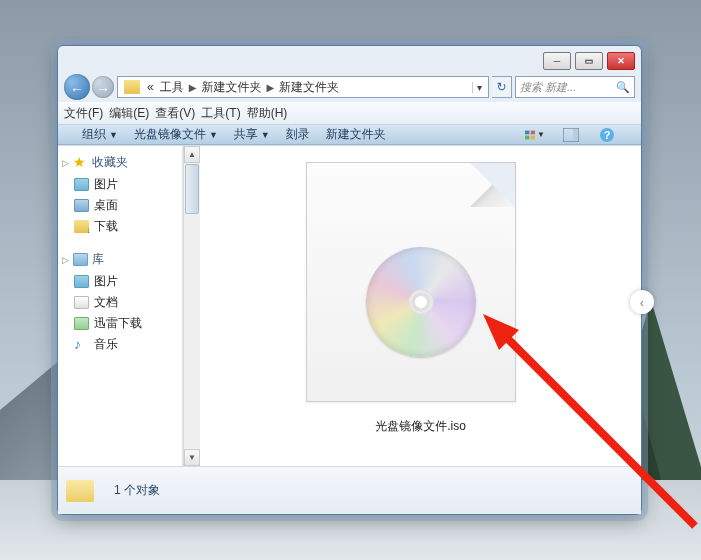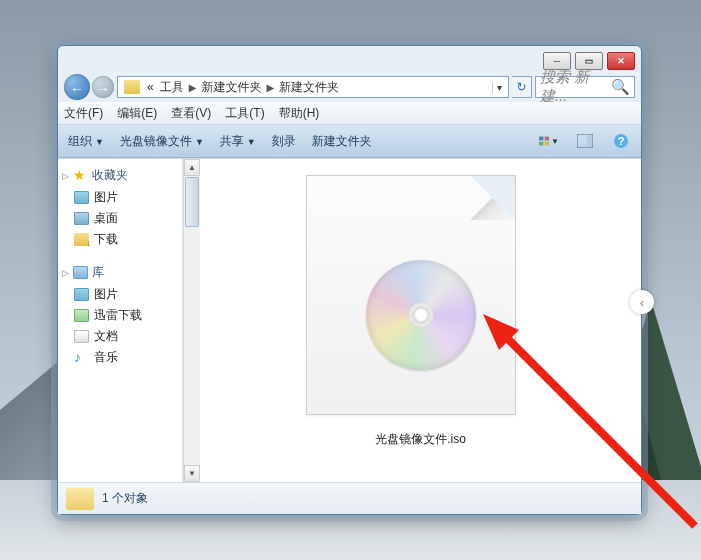--- a/index.html
+++ b/index.html
@@ -20,26 +20,26 @@
 .addrbar { height: 30px; display: flex; align-items: center; padding: 2px 6px; gap: 3px; }
 .navbtns { display: flex; align-items: center; }
 .navcircle { width: 26px; height: 26px; border-radius: 50%; background: radial-gradient(circle at 30% 30%, #8bbbe8, #3877b5); box-shadow: inset 0 0 2px rgba(0,0,0,0.4); display: flex; align-items: center; justify-content: center; color: #fff; font-size: 14px; }
 .navcircle.fwd { width: 22px; height: 22px; background: radial-gradient(circle at 30% 30%, #cdd9e3, #9aaabb); margin-left: 2px; }
 .addrbox { flex: 1; height: 22px; background: #fff; border: 1px solid #8ba3be; display: flex; align-items: center; font-size: 12px; padding: 0 2px; }
 .addrbox .foldericon { width: 16px; height: 14px; background: linear-gradient(#f8e08c, #e6c24f); border-radius: 1px; margin: 0 4px; }
 .crumb { padding: 0 3px; color: #333; }
 .crumbsep { color: #555; padding: 0 2px; font-size: 10px; }
 .addr-drop { width: 14px; text-align: center; color: #444; font-size: 10px; border-left: 1px solid #ccc; }
 .refresh { width: 20px; height: 22px; border: 1px solid #8ba3be; border-left: none; background: #eef3f8; display: flex; align-items: center; justify-content: center; color: #2a6db3; font-size: 12px; }
-.searchbox { width: 100px; height: 22px; background: #fff; border: 1px solid #8ba3be; display: flex; align-items: center; padding: 0 4px; font-size: 15px; color: #888; font-style: italic; }
+.searchbox { width: 120px; height: 22px; background: #fff; border: 1px solid #8ba3be; display: flex; align-items: center; padding: 0 4px; font-size: 11px; color: #888; font-style: italic; }
 .searchbox .mag { margin-left: auto; font-style: normal; color: #3877b5; }
 
-.menubar { height: 22px; background: linear-gradient(#f9fbfd, #e8eef5); display: flex; align-items: center; padding: 0 6px; font-size: 12px; gap: 14px; color: #333; }
-
-.toolbar { height: 34px; background: linear-gradient(#d7e6f3, #b6cee3); border-top: 1px solid #c4d6e6; border-bottom: 1px solid #9bb5cd; display: flex; align-items: center; padding: 0 10px; font-size: 12px; color: #1a3a5a; gap: 16px; }
+.menubar { height: 22px; background: linear-gradient(#f9fbfd, #e8eef5); display: flex; align-items: center; padding: 0 6px; font-size: 12px; gap: 6px; color: #333; }
+
+.toolbar { height: 21px; background: linear-gradient(#d7e6f3, #b6cee3); border-top: 1px solid #c4d6e6; border-bottom: 1px solid #9bb5cd; display: flex; align-items: center; padding: 0 24px; font-size: 12px; color: #1a3a5a; gap: 16px; }
 .toolbar .dropind { font-size: 9px; margin-left: 3px; }
 .toolbar .spacer { flex: 1; }
 .toolbar .iconbtn { width: 20px; height: 20px; display: flex; align-items: center; justify-content: center; }
 
 .body { flex: 1; display: flex; background: #fff; border-top: 1px solid #d3dce5; }
 .sidebar { width: 125px; border-right: 1px solid #e0e5ea; padding: 6px 2px; font-size: 12px; overflow: hidden; }
 .sgroup { margin-bottom: 14px; }
 .sgrouptitle { display: flex; align-items: center; gap: 4px; color: #36537a; margin: 2px 0 3px 2px; }
 .sitem { display: flex; align-items: center; gap: 5px; padding: 2px 0 2px 14px; color: #222; }
 .sicon { width: 15px; height: 13px; border-radius: 1px; flex-shrink: 0; }
@@ -64,21 +64,21 @@
 .content { flex: 1; padding: 12px; display: flex; flex-direction: column; align-items: center; }
 .fileitem { display: flex; flex-direction: column; align-items: center; gap: 16px; padding: 4px; }
 .bigicon { width: 230px; height: 240px; position: relative; }
 .page { width: 210px; height: 240px; background: linear-gradient(to bottom, #fcfcfc, #f0f0f0); border: 1px solid #cfcfcf; position: relative; box-shadow: 0 1px 2px rgba(0,0,0,0.08); }
 .page::before { content: ""; position: absolute; top: 0; right: 0; width: 44px; height: 44px; background: linear-gradient(135deg, transparent 48%, #d8d8d8 50%, #e8e8e8 60%, #f8f8f8 100%); }
 .page::after { content: ""; position: absolute; top: 0; right: 0; width: 44px; height: 44px; background: #e8eef5; clip-path: polygon(0 0, 100% 0, 100% 100%); }
 .disc { position: absolute; top: 85px; left: 60px; width: 110px; height: 110px; border-radius: 50%; background: radial-gradient(circle at 50% 50%, #fff 10%, #e8e8e8 14%, #ddd 16%, transparent 17%), conic-gradient(from 140deg, #e8d8f0, #c8e8c8, #f0e8b8, #e8c8d8, #c8d8f0, #e8e8e8, #d8c8f0, #e8d8f0); box-shadow: inset 0 0 8px rgba(0,0,0,0.15), 0 1px 2px rgba(0,0,0,0.2); }
 .disc::after { content: ""; position: absolute; top: 50%; left: 50%; width: 20px; height: 20px; margin: -10px; border-radius: 50%; background: #fff; box-shadow: inset 0 0 0 4px #e0e0e0; }
 .filename { font-size: 12px; color: #222; }
 
-.status { height: 32px; background: linear-gradient(#f4f7fb, #e6ecf3); border-top: 1px solid #d3dce5; display: flex; align-items: center; padding: 0 8px; gap: 8px; font-size: 12px; color: #2a4a6a; }
+.status { height: 48px; background: linear-gradient(#f4f7fb, #e6ecf3); border-top: 1px solid #d3dce5; display: flex; align-items: center; padding: 0 8px; gap: 20px; font-size: 12px; color: #2a4a6a; }
 .status .foldericon { width: 28px; height: 22px; background: linear-gradient(#fbe9a8, #eccd67); border-radius: 2px; }
 
 .arrow-ann { position: absolute; top: 306px; left: 475px; width: 230px; height: 230px; pointer-events: none; }
 
 .side-circle { position: absolute; right: 47px; top: 290px; width: 24px; height: 24px; border-radius: 50%; background: #fff; box-shadow: 0 0 4px rgba(0,0,0,0.25); display: flex; align-items: center; justify-content: center; color: #888; font-size: 13px; }
 </style>
 </head>
 <body>
 
 <div class="desktop-bg">
@@ -180,26 +180,26 @@
         <div class="sgrouptitle">
           <span class="carets">▷</span>
             <span class="sicon lib"></span>
           <span>库</span>
         </div>
         <div class="sitem">
             <span class="sicon pic"></span>
             <span>图片</span>
           </div>
         <div class="sitem">
+            <span class="sicon doc"></span>
+            <span>文档</span>
+          </div>
+        <div class="sitem">
             <span class="sicon xl"></span>
             <span>迅雷下载</span>
-          </div>
-        <div class="sitem">
-            <span class="sicon doc"></span>
-            <span>文档</span>
           </div>
         <div class="sitem">
             <span class="sicon mus">♪</span>
             <span>音乐</span>
           </div>
       </div>
     </div>
 
     <div class="vscroll">
       <div class="arr">▲</div>

